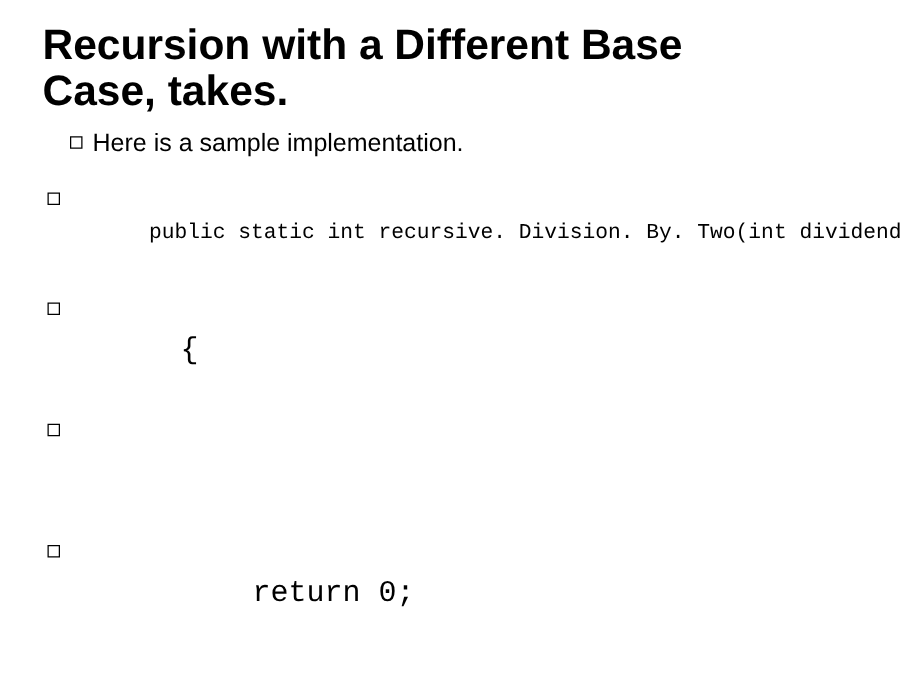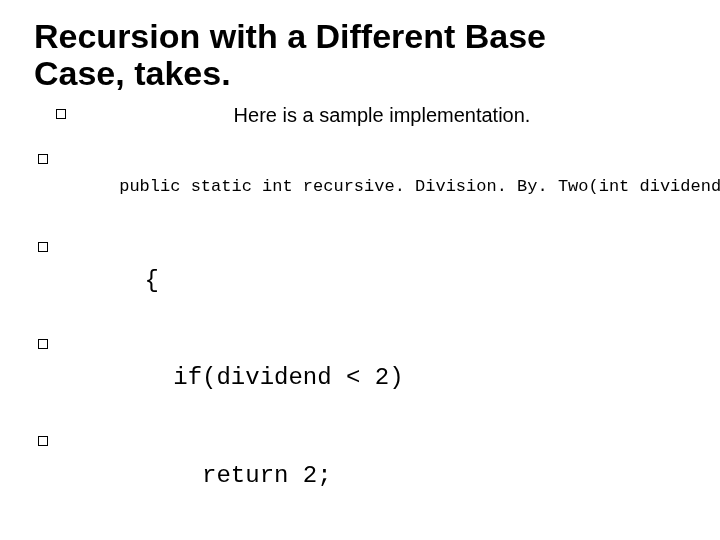--- a/index.html
+++ b/index.html
@@ -24,21 +24,20 @@
     font-size: 34px;
     line-height: 1.1;
     margin: 0 0 10px 0;
   }
   .sp { display: inline-block; }
   .para {
     font-size: 20px;
     line-height: 1.25;
     margin: 0;
     padding-left: 22px;
-    text-align: center;
   }
   .bullet {
     position: relative;
     padding-left: 18px;
   }
   .bullet .sq {
     position: absolute;
     left: 0;
     top: 0.32em;
     width: 10px;
@@ -106,21 +105,21 @@
 
   <div class="code-block">
     <div class="code-line">
       <span class="sq"></span><span>public static int recursive. Division. By. Two(int dividend)</span>
     </div>
     <div style="height:6px"></div>
     <div class="code-big">
       <span class="sq"></span><span>{</span>
     </div>
     <div class="code-big">
-      <span class="sq"></span><span>  if(dividend &lt; 2)</span>
+      <span class="sq"></span>
     </div>
     <div class="code-big">
-      <span class="sq"></span><span>    return 2;</span>
+      <span class="sq"></span><span>    return 0;</span>
     </div>
 
   </div>
 
 </div>
 
 </body></html>

